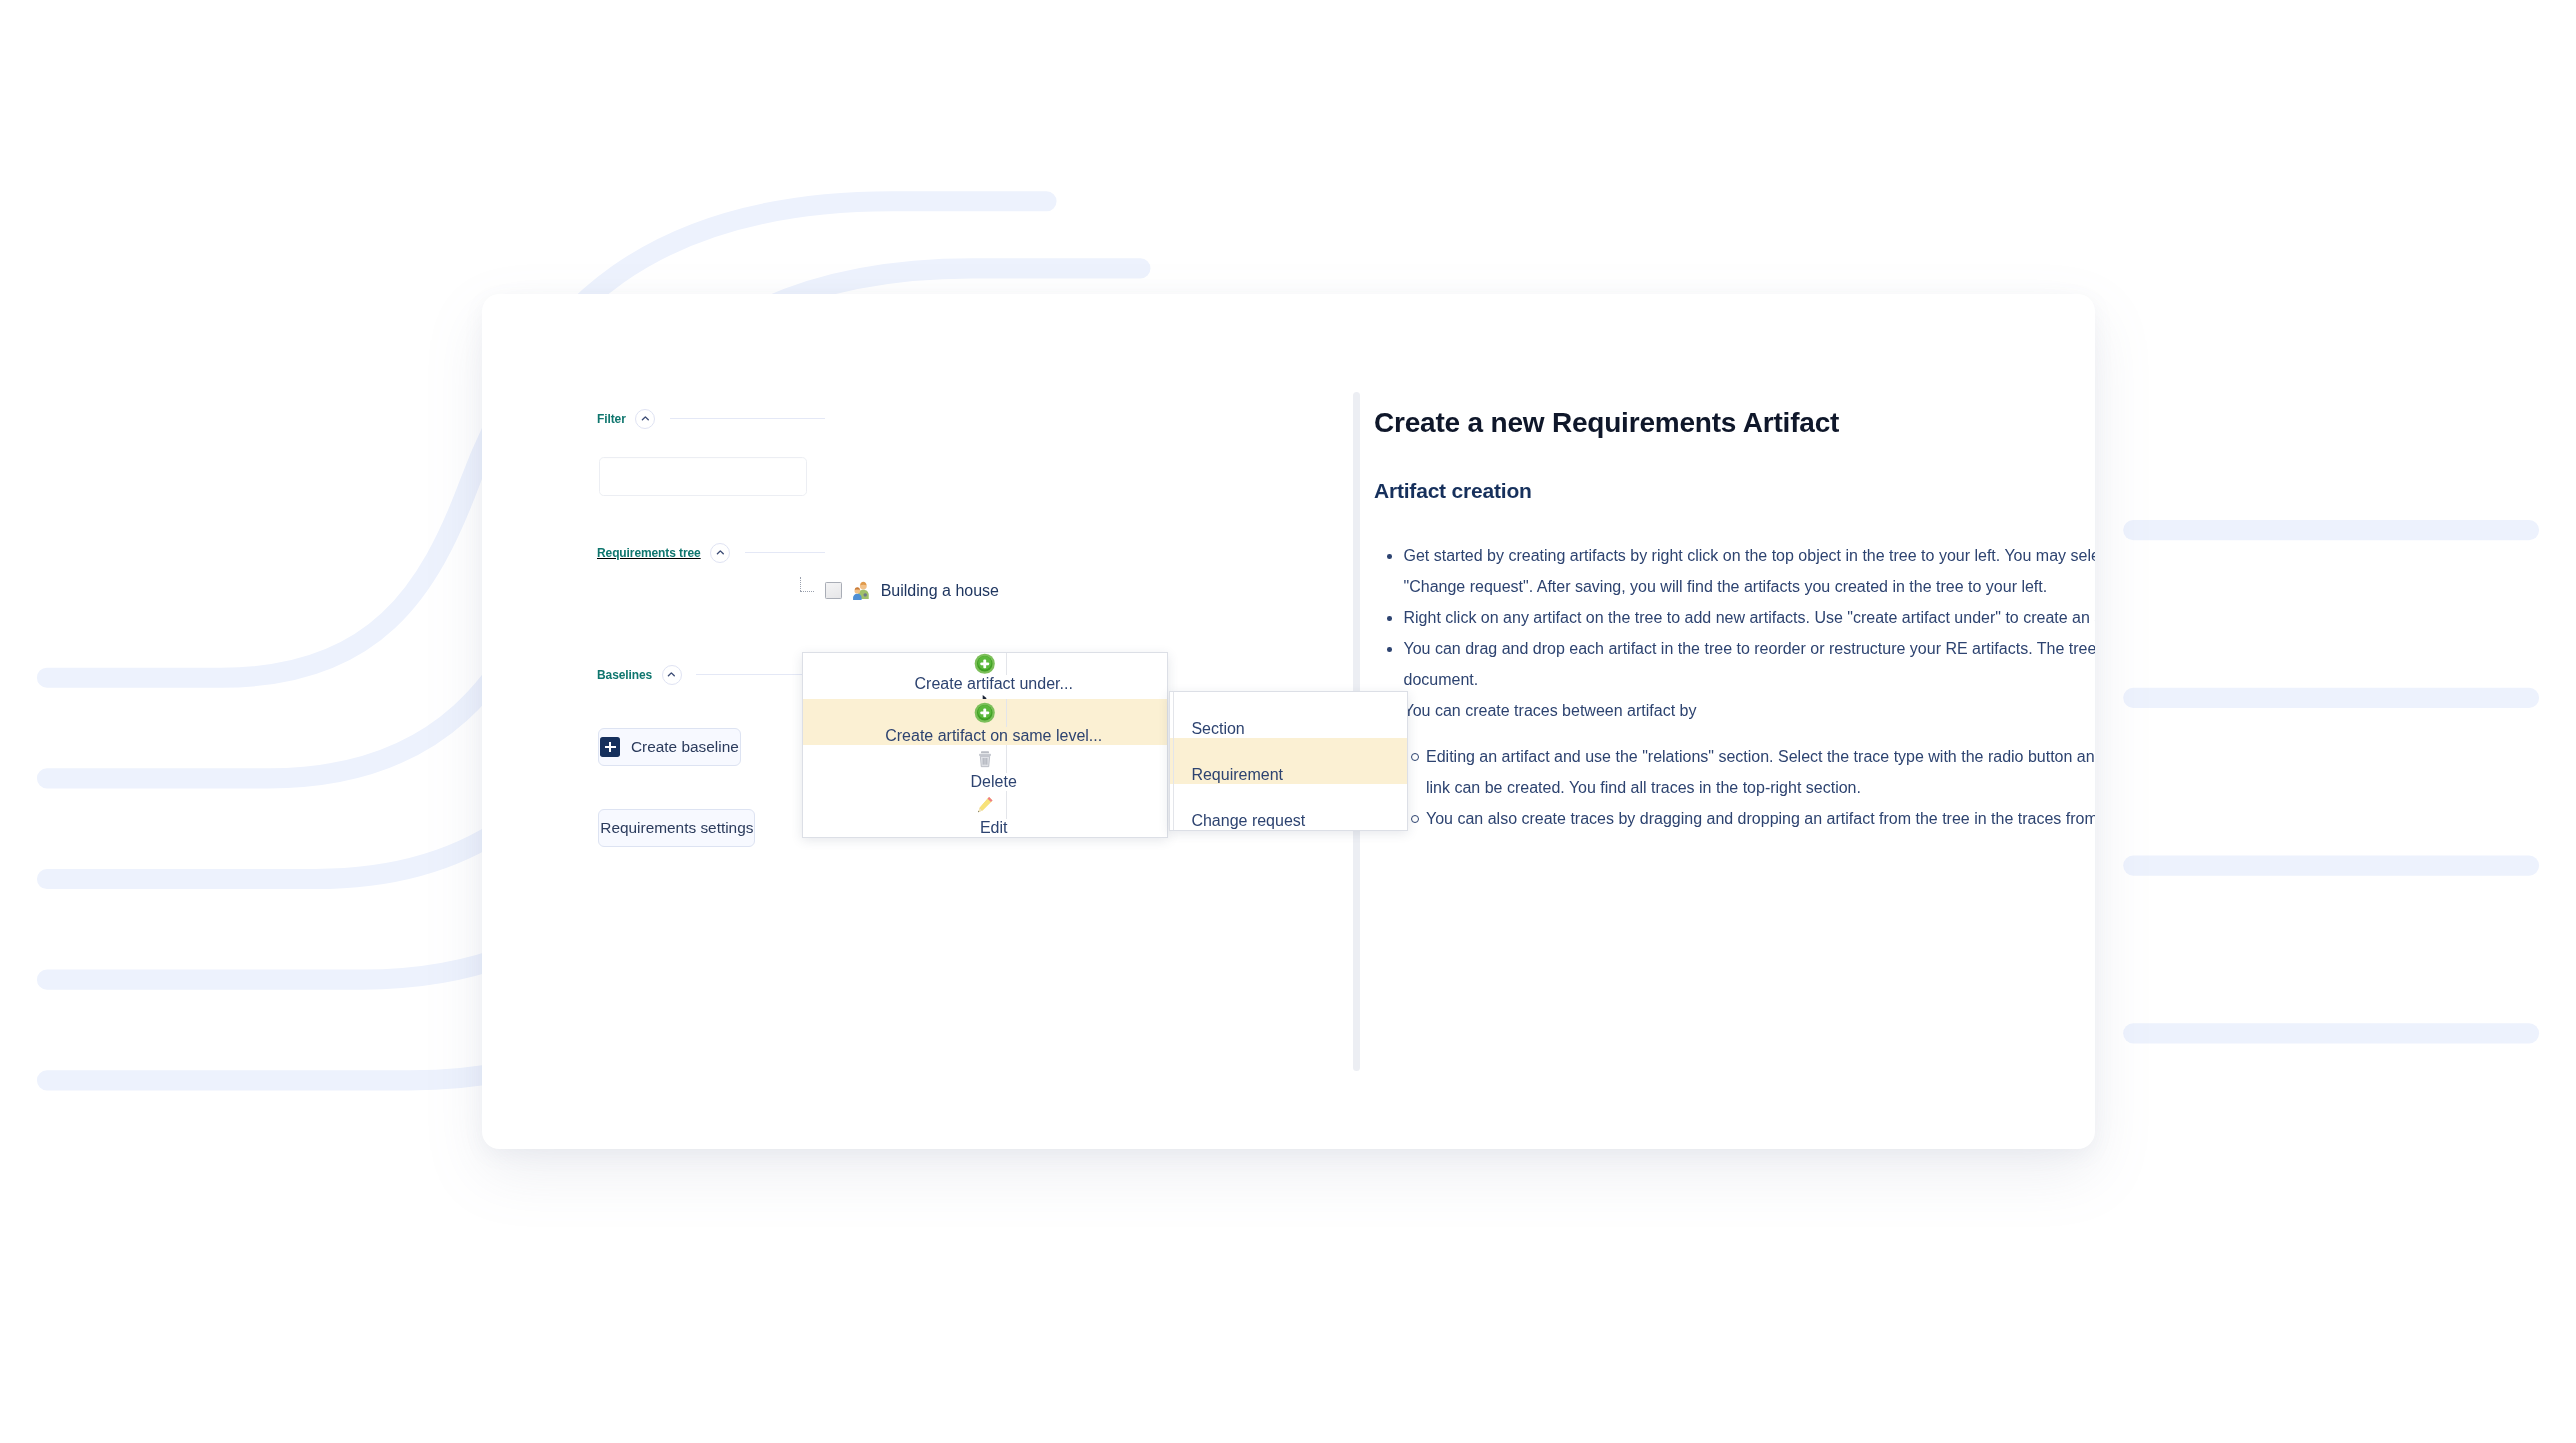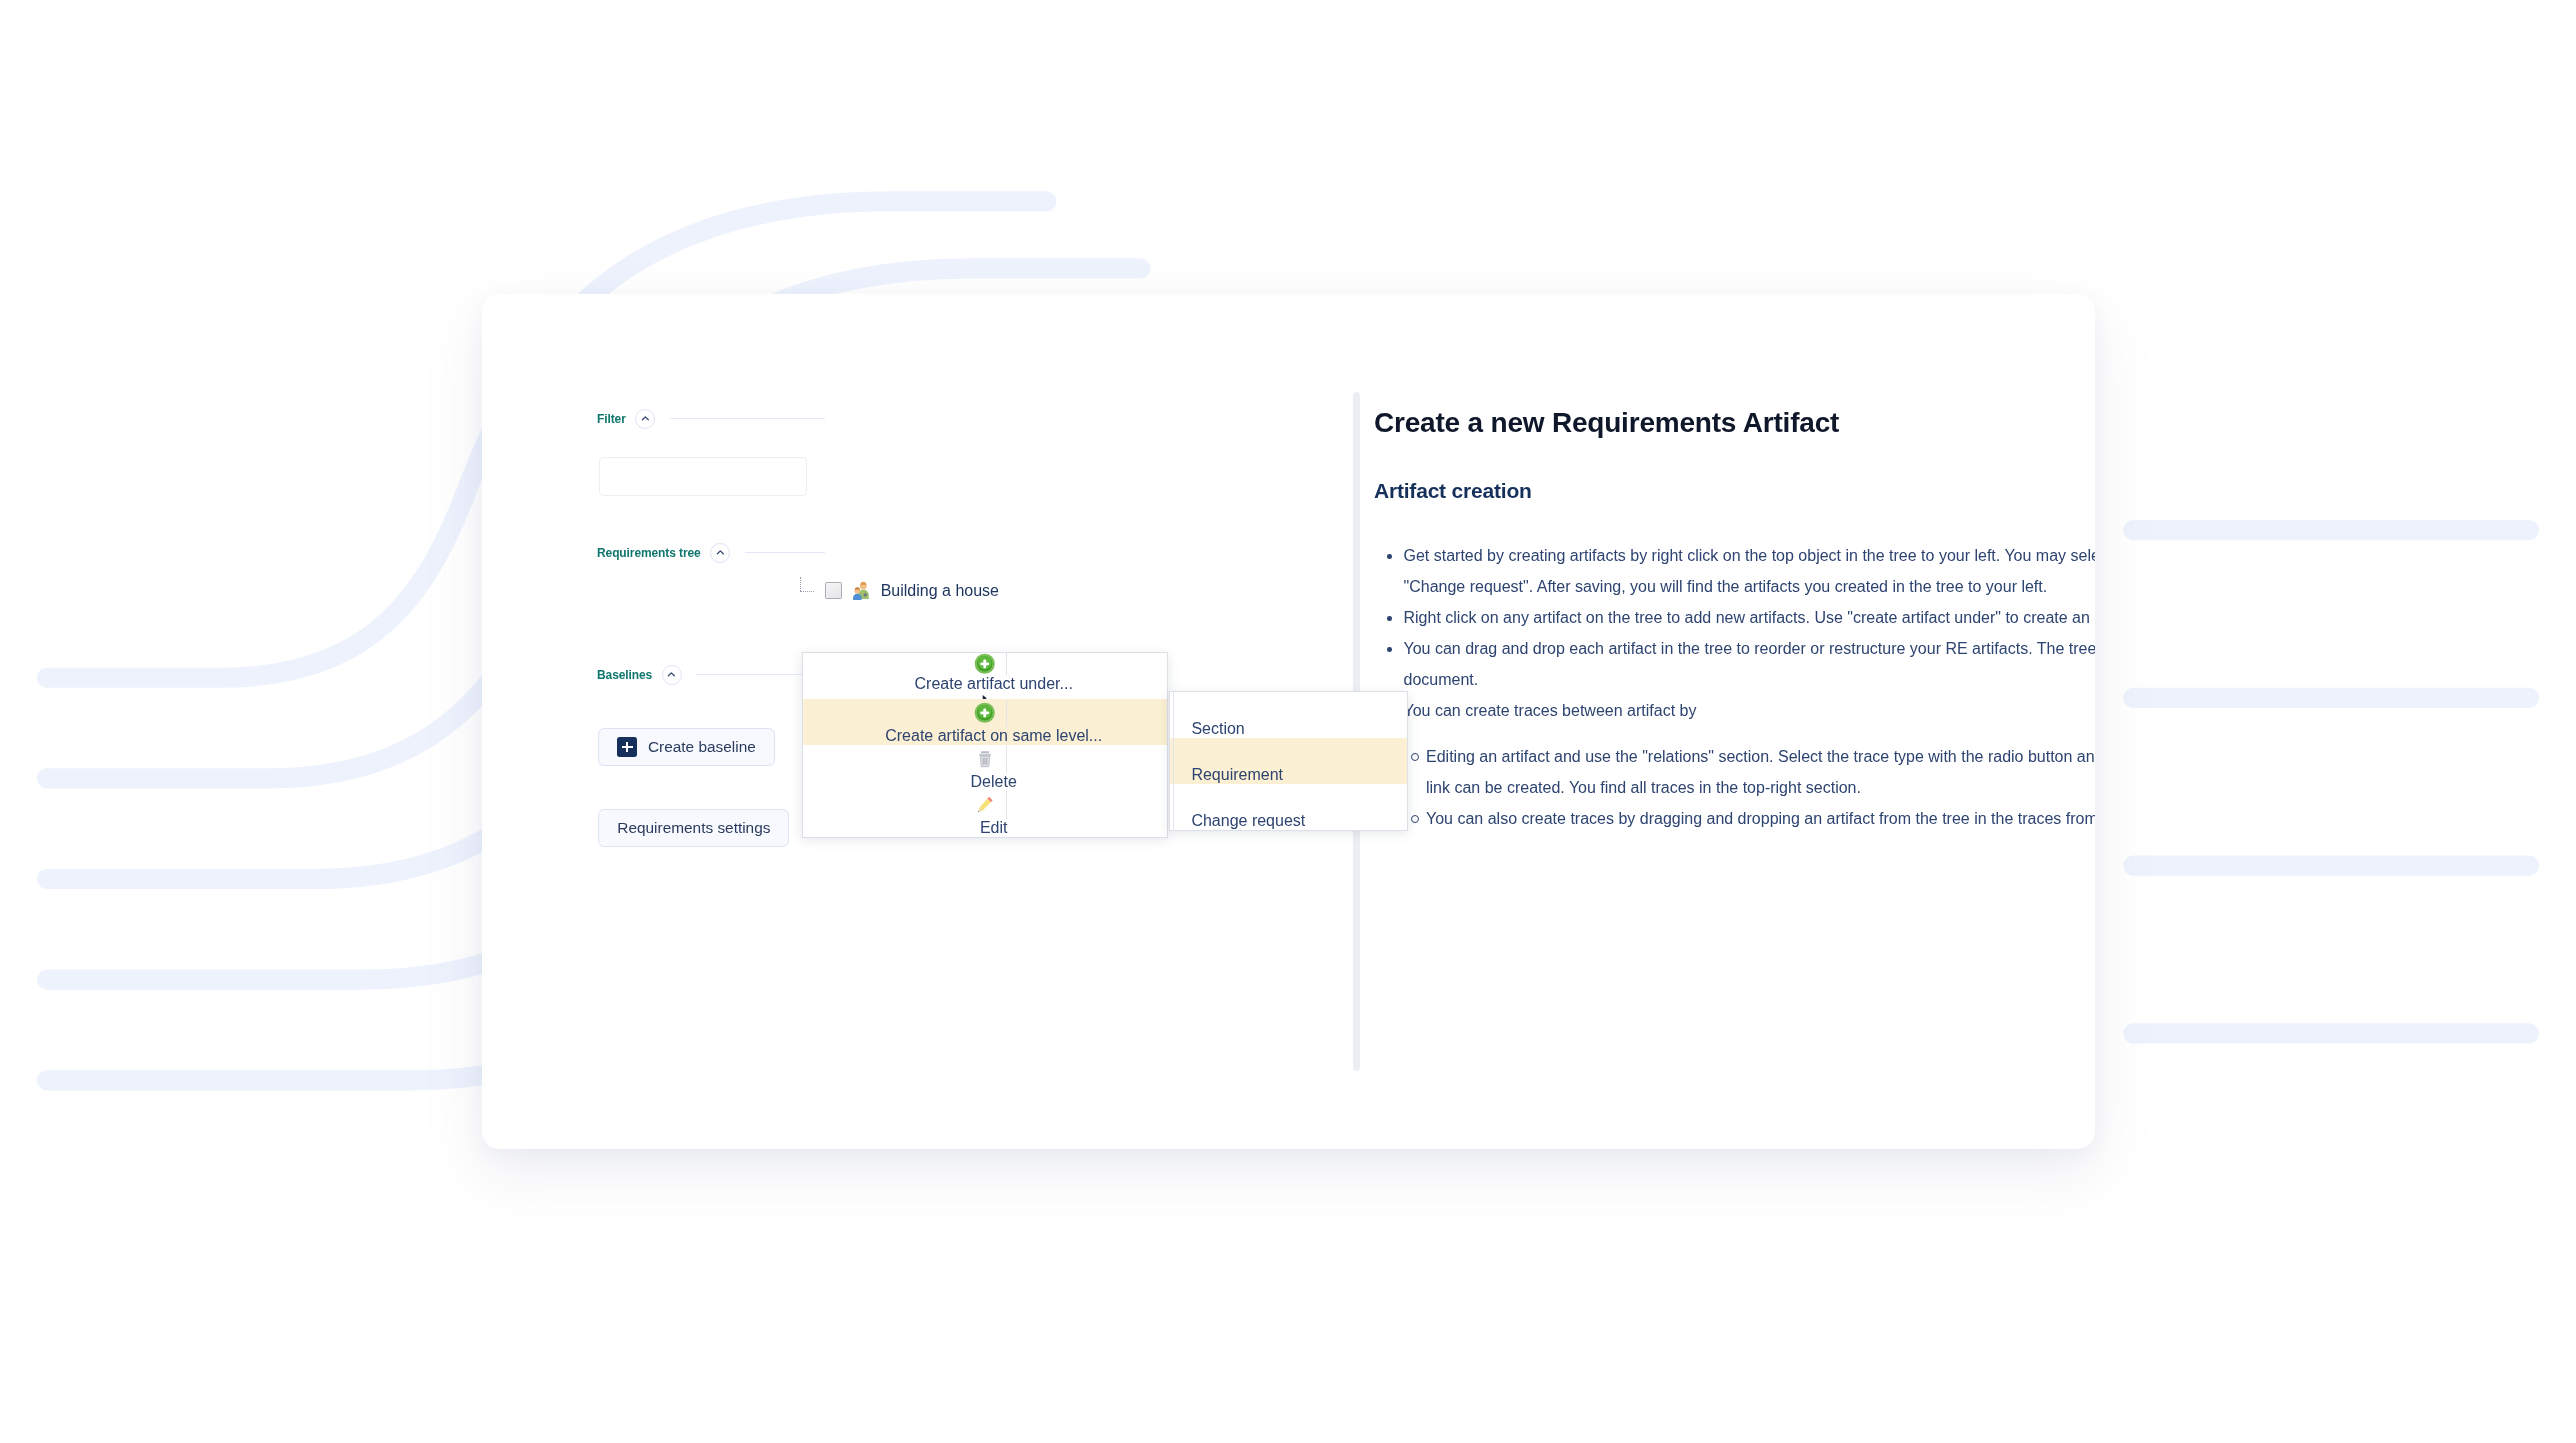--- a/index.html
+++ b/index.html
@@ -96,21 +96,21 @@
     border-radius: 4.7px;
     background: #ffffff;
     font-family: "Liberation Sans", sans-serif;
     font-size: 14.8px;
     color: #2e3f63;
     padding: 0 9.4px;
     outline: none;
     box-shadow: inset 0 0.7px 1.3px rgba(0,0,0,0.016);
   }
 
-  #tree-head { position: absolute; left: 0; top: 134px; width: 228px; }
+  #tree-head { position: absolute; left: 0; top: 134px; width: 228px; text-decoration: underline; }
 
   #tree-body {
     position: absolute;
     left: 0;
     top: 169px;
     width: 402px;
   }
   .tree-row {
     display: flex;
     align-items: center;
@@ -159,21 +159,21 @@
     white-space: nowrap;
   }
 
   #baselines-head { position: absolute; left: 0; top: 256px; width: 228px; }
 
   .panel-btn {
     display: inline-flex;
     align-items: center;
     gap: 10.7px;
     height: 38px;
-    padding: 0 18px;
+    padding: 0 1px;
     border: 1px solid #dde3f2;
     border-radius: 6px;
     background: #f7f9ff;
     font-size: 15.4px;
     color: #2b3b5c;
     white-space: nowrap;
   }
   #create-baseline-btn { position: absolute; left: 1.3px; top: 321px; }
   #requirements-settings-btn { position: absolute; left: 1.3px; top: 402px; }
 

